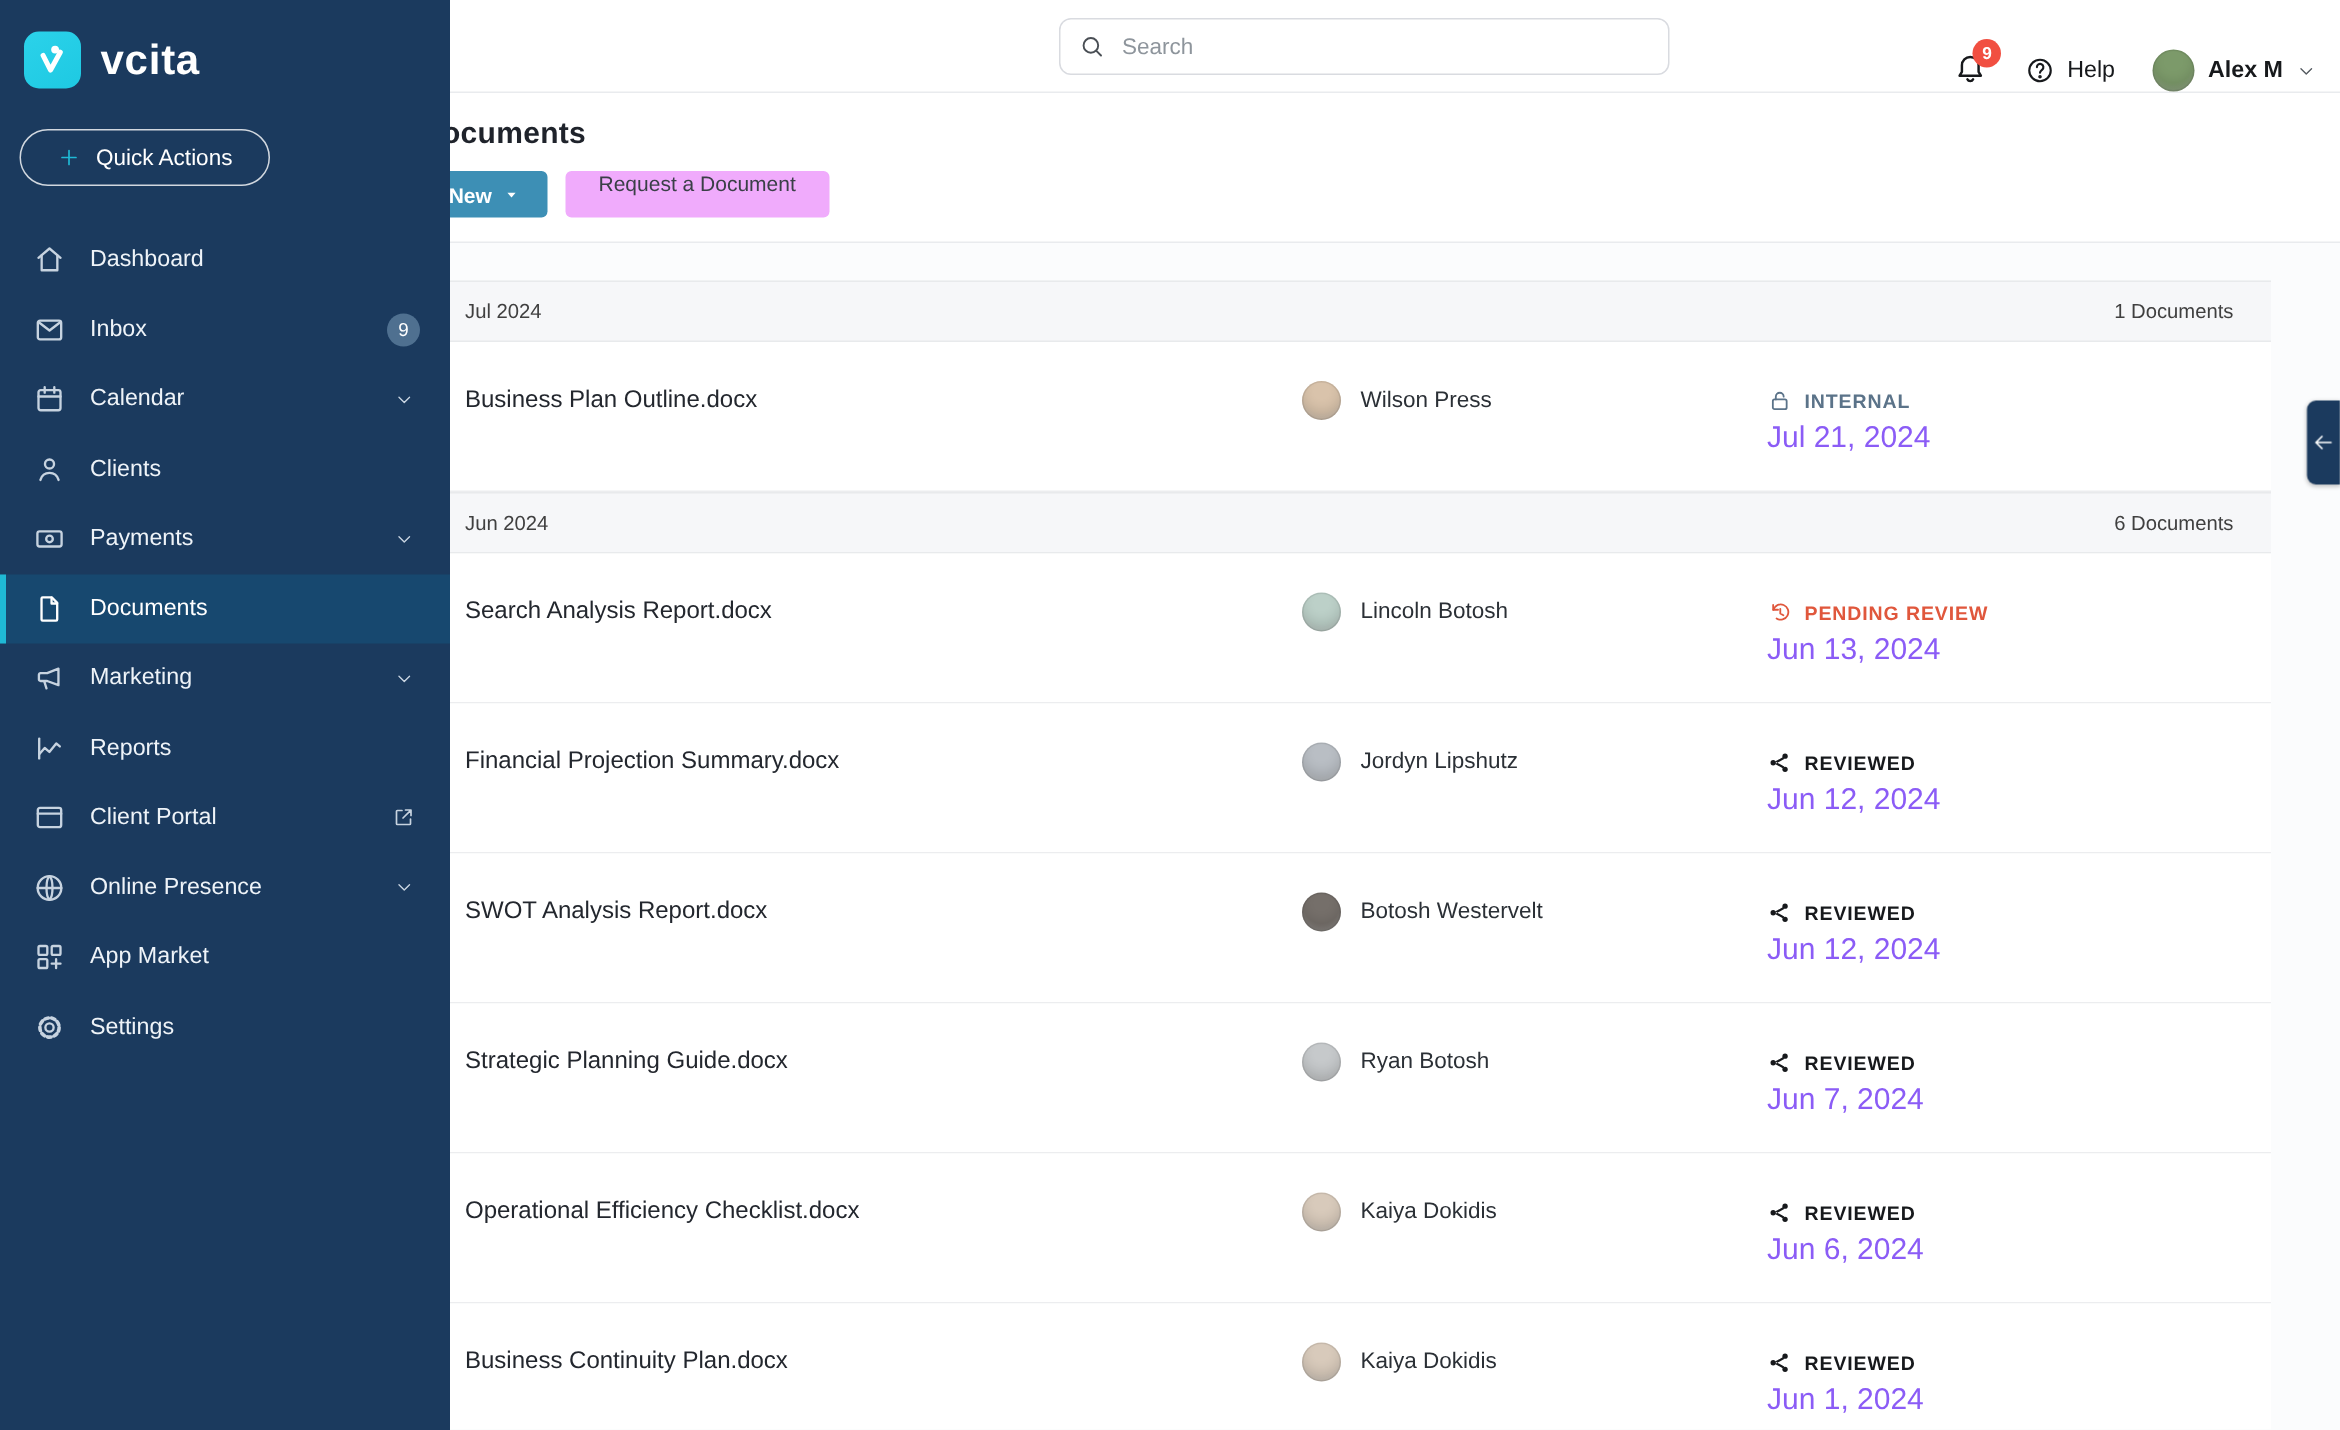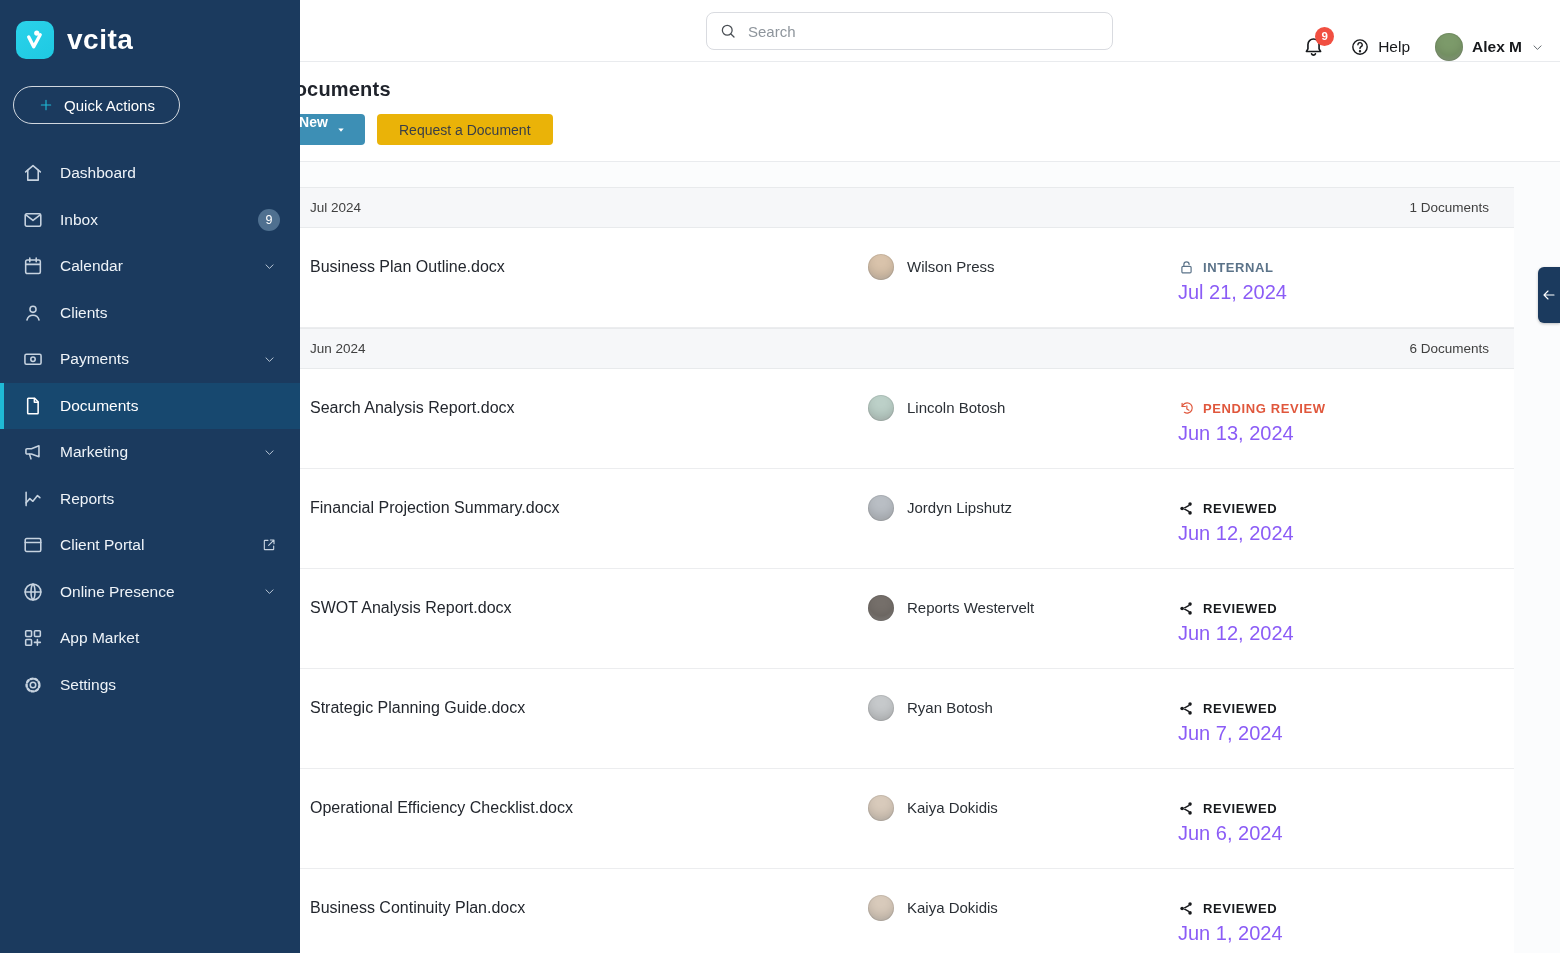--- a/index.html
+++ b/index.html
@@ -76,25 +76,25 @@
   .avatar { border-radius:50%; box-shadow:inset 0 0 0 1px rgba(0,0,0,.08), inset 0 -6px 8px rgba(0,0,0,.12); }
   .user-avatar { width:28px; height:28px; }
   .user-name { font-size:15.5px; font-weight:700; color:#17191c; }
   .user-chevron { color:#555b61; }
 
   .page-header { background:#fff; padding:16px 0 16px 20px; border-bottom:1px solid #e9ebee; flex:0 0 auto; }
   .page-title { font-size:20px; font-weight:700; color:#1f232b; letter-spacing:.2px; }
   .header-buttons { display:flex; gap:12px; margin-top:13px; }
   .btn-new {
     width:85px; height:31px; background:var(--primary-btn,#3d8fb5); color:#fff; border:none; border-radius:4px;
-    font-size:14px; font-weight:600; font-family:inherit; display:flex; justify-content:center; gap:8px; cursor:pointer;
+    font-size:14px; font-weight:600; font-family:inherit; display:flex; align-items:center; justify-content:center; gap:8px; cursor:pointer;
   }
   .btn-request {
-    height:31px; padding:0 22px; background:#eab308; color:#3a3f47; border:none; border-radius:4px;
-    font-size:14px; font-family:inherit; display:flex; align-items:center; cursor:pointer;
+    height:31px; padding:0 22px; background:#f0abfc; color:#3a3f47; border:none; border-radius:4px;
+    font-size:14px; font-family:inherit; display:flex; align-items:flex-start; cursor:pointer;
   }
 
   .content { flex:1; background:#fbfcfd; padding:25px 0 0 25px; overflow:hidden; }
   .list-container { width:1229px; }
   .group-band {
     height:41px; background:#f6f7f9; border-top:1px solid #e8eaec; border-bottom:1px solid #e8eaec;
     display:flex; align-items:center; justify-content:space-between; padding:0 25px;
     font-size:13.5px; color:#404040;
   }
   .doc-row {
@@ -419,21 +419,21 @@
               </span>
               <span>REVIEWED</span>
             </div>
             <div class="doc-date">Jun 12, 2024</div>
           </div>
         </div>
         <div class="doc-row">
           <div class="col-file">SWOT Analysis Report.docx</div>
           <div class="col-client">
             <span class="avatar client-avatar" style="background: radial-gradient(circle at 50% 34%, rgb(117, 111, 106) 55%, rgba(0, 0, 0, 0.28) 140%);"></span>
-            <span class="client-name">Reports Westervelt</span>
+            <span class="client-name">Botosh Westervelt</span>
           </div>
           <div class="col-status">
             <div class="status-line status-reviewed">
               <span class="icon">
                 <svg width="17" height="17" viewBox="0 0 24 24" fill="currentColor" stroke="none">
                   <circle cx="5.8" cy="12" r="2.5"></circle>
                   <circle cx="17" cy="5.8" r="2.5"></circle>
                   <circle cx="17" cy="18.2" r="2.5"></circle>
                   <path d="M7.6 10.9l7.6-4.2 1 1.8-7.6 4.2zM7.6 13.1l7.6 4.2 1-1.8-7.6-4.2z"></path>
                 </svg>

